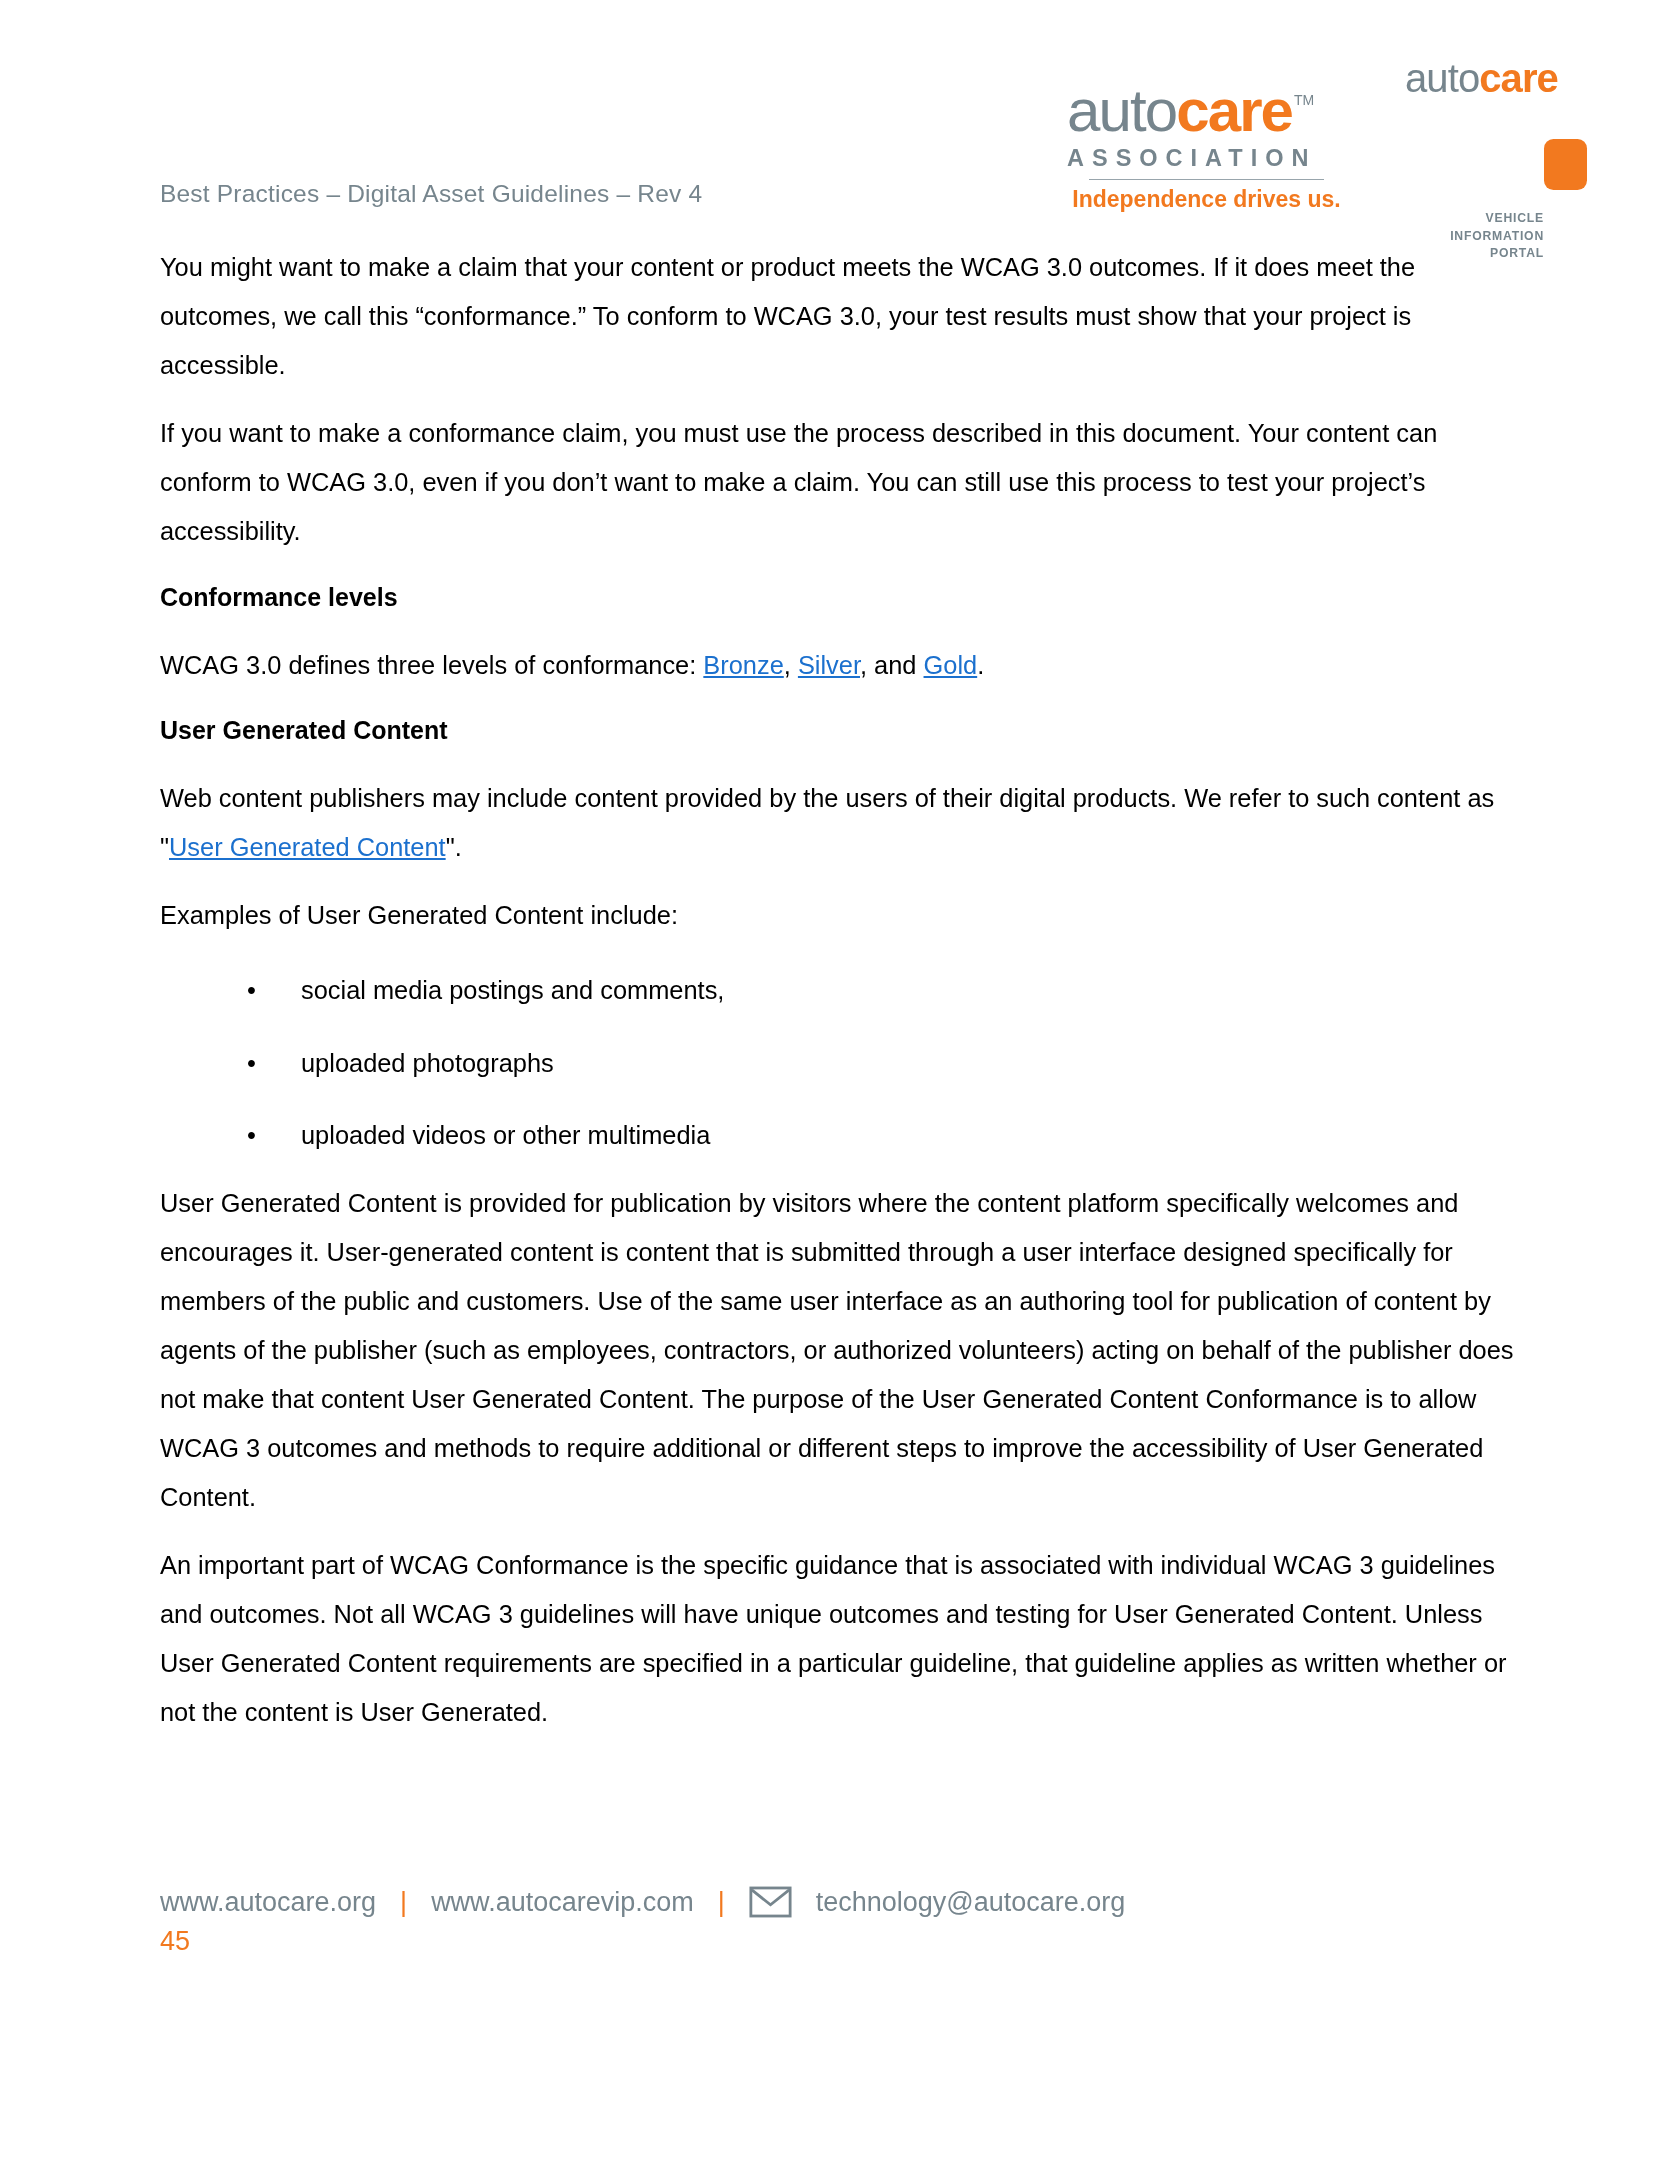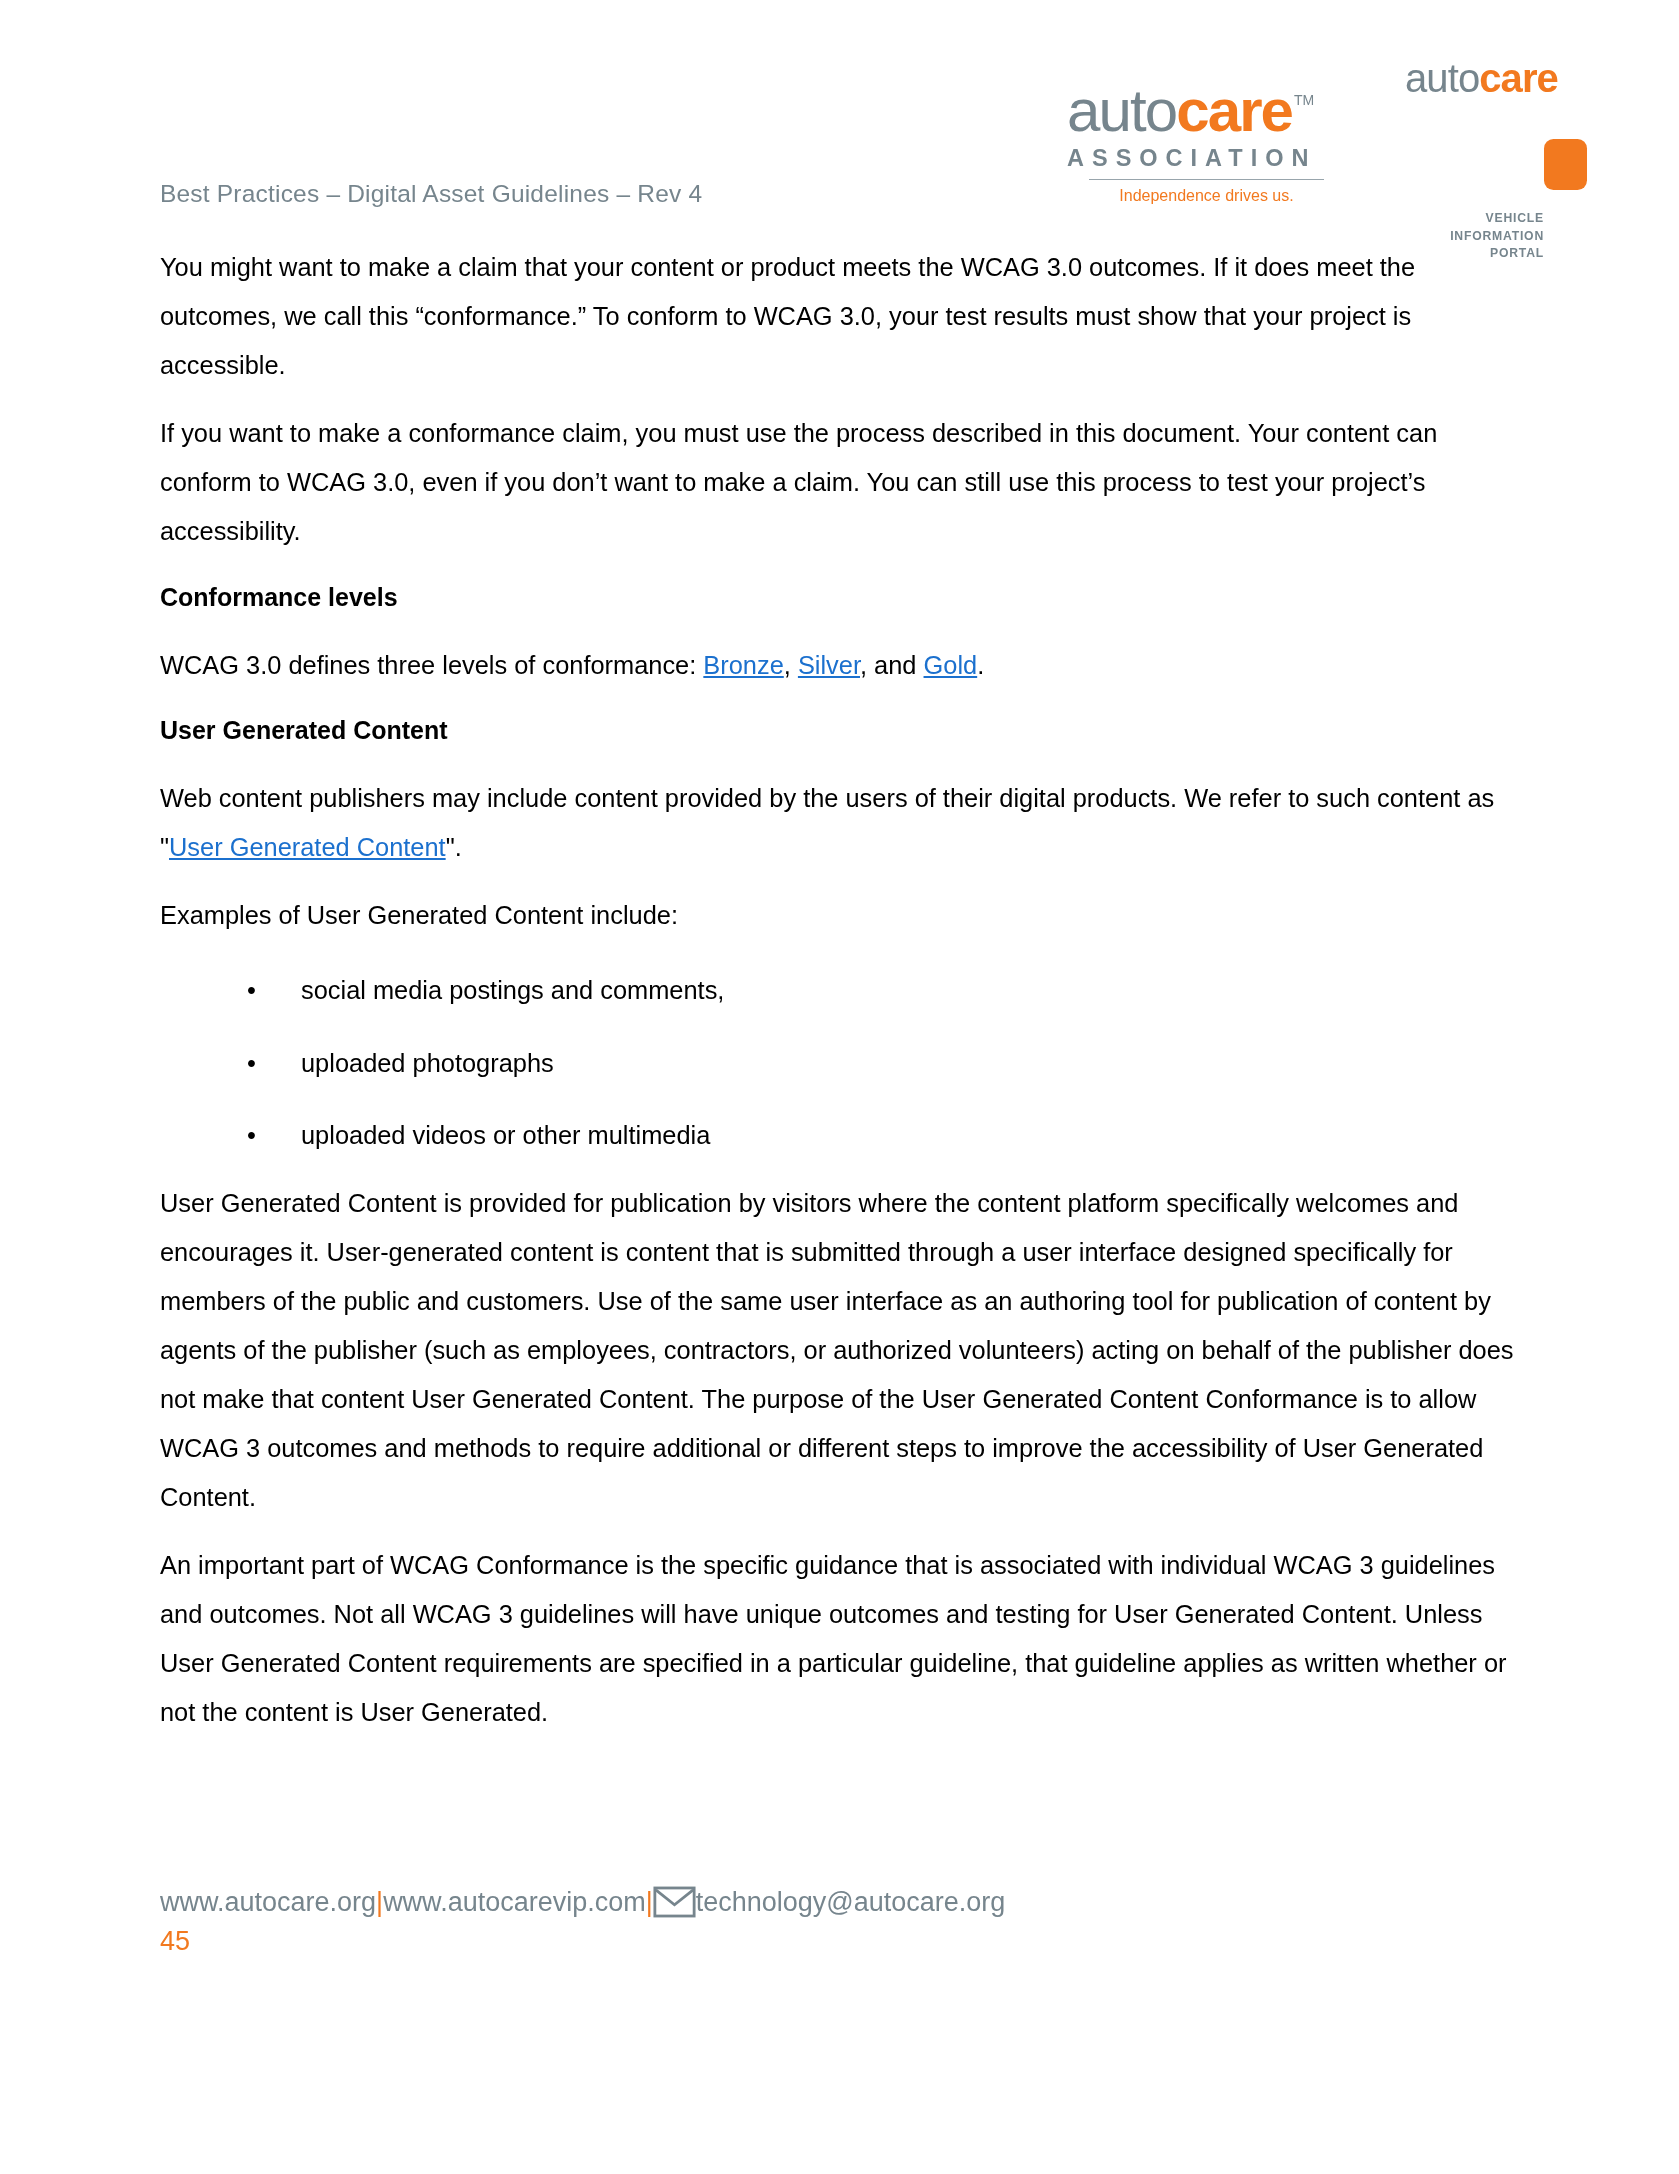--- a/index.html
+++ b/index.html
@@ -28,21 +28,21 @@
   }
   .assoc-word{font-size:60px;letter-spacing:-1.9px;white-space:nowrap;}
   .w-auto{color:var(--slate);font-weight:400;}
   .w-care{color:var(--orange);font-weight:700;}
   .w-tm{font-size:14px;color:var(--slate);vertical-align:26px;letter-spacing:0;margin-left:1.9px;}
   .assoc-sub{
     font-size:23.5px;font-weight:600;letter-spacing:8px;
     margin-top:5.6px;white-space:nowrap;
   }
   .assoc-rule{border:0;border-top:1.9px solid #98a5ac;width:84%;margin:9.4px auto 7.5px auto;}
-  .assoc-tag{font-size:16px;color:var(--orange);text-align:center;font-weight:400;}
+  .assoc-tag{font-size:23px;color:var(--orange);text-align:center;font-weight:700;}
   .logo-vip{
     position:absolute;left:1405px;top:58px;width:202px;height:184px;
     line-height:1;
   }
   .vip-word{font-size:40px;letter-spacing:-0.9px;white-space:nowrap;}
   .vip-big{
     font-size:134px;font-weight:800;color:var(--slate);
     letter-spacing:-7.5px;margin-top:-9.4px;margin-left:-3.8px;
   }
   .vip-square{
@@ -69,21 +69,21 @@
     margin:24.5px 0 28px 0;color:var(--body-text);
   }
   a.link{color:var(--link-blue);text-decoration:underline;cursor:pointer;}
   ul.bullets{list-style:none;margin:26px 0 -4.7px 0;padding:0;}
   ul.bullets li{
     position:relative;padding-left:141px;margin:0 0 23.5px 0;line-height:49px;
   }
   ul.bullets .dot{position:absolute;left:87px;top:0;}
   
   .footer{position:absolute;left:160px;top:1886px;}
-  .foot-row{display:flex;align-items:center;gap:0;font-size:27px;color:var(--slate);}
+  .foot-row{display:flex;align-items:center;gap:24px;font-size:27px;color:var(--slate);}
   .foot-link{color:var(--slate);text-decoration:none;cursor:pointer;}
   .foot-sep{color:var(--orange);font-weight:400;}
   .mail-icon{display:block;}
   .page-num{color:var(--orange);font-size:27px;margin-top:7.5px;}
 </style>
 </head>
 <body>
 
 <div class="page">
 

